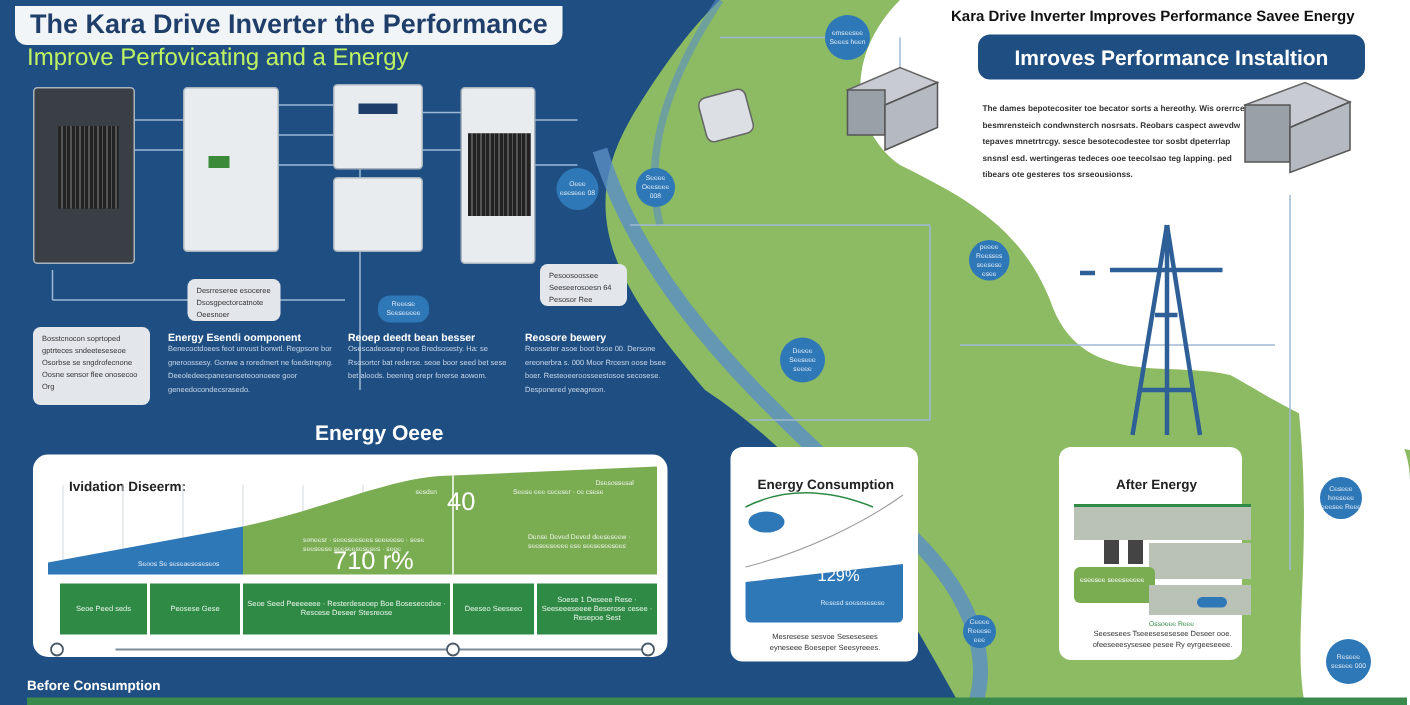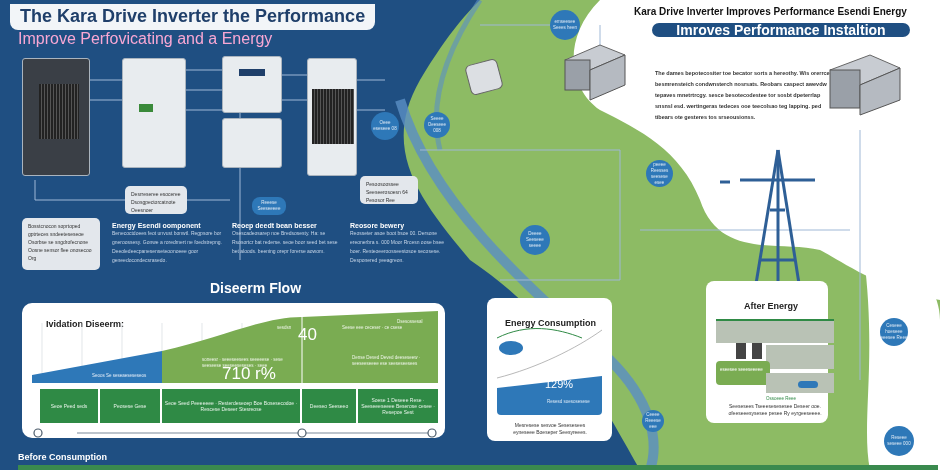--- a/index.html
+++ b/index.html
@@ -1,36 +1,36 @@
 <!DOCTYPE html>
 <html><head>
 <meta charset="utf-8">
 <style>
   * { box-sizing: border-box; margin: 0; padding: 0; }
   body { width: 940px; height: 470px; overflow: hidden; font-family: "Liberation Sans", sans-serif; background: #1f4f82; position: relative; }
   .abs { position: absolute; }
   #bg-svg { position: absolute; left: 0; top: 0; }
   .title-pill { left: 10px; top: 4px; background: #f2f5f8; color: #1f3f6a; font-weight: bold; font-size: 18px; padding: 2px 10px 3px; border-radius: 0 0 8px 8px; white-space: nowrap; }
-  .subtitle { left: 18px; top: 30px; color: #f9a8d4; font-size: 16px; white-space: nowrap; }
+  .subtitle { left: 18px; top: 30px; color: #bef264; font-size: 16px; white-space: nowrap; }
   .right-caption { left: 634px; top: 6px; font-size: 10px; color: #111; font-weight: bold; white-space: nowrap; }
-  .right-pill { left: 652px; top: 23px; width: 258px; height: 14px; background: #1f4f82; color: #fff; border-radius: 8px; font-size: 14px; font-weight: bold; display: flex; align-items: center; justify-content: center; white-space: nowrap; }
+  .right-pill { left: 652px; top: 23px; width: 258px; height: 30px; background: #1f4f82; color: #fff; border-radius: 8px; font-size: 14px; font-weight: bold; display: flex; align-items: center; justify-content: center; white-space: nowrap; }
   .right-text { left: 655px; top: 68px; width: 180px; font-size: 5.5px; line-height: 11px; color: #333; font-weight: bold; }
   .device { background: #e8ecef; border: 1px solid #aab4be; border-radius: 3px; }
   .grille { background: repeating-linear-gradient(90deg,#222 0 2px,#555 2px 3px), #222; }
   .caption-box { background: #e3e7ec; border-radius: 5px; color: #333; font-size: 5px; line-height: 8px; padding: 4px 6px; }
   .col-title { color: #ffffff; font-size: 7px; font-weight: bold; white-space: nowrap; }
   .col-text { color: #c7d6e8; font-size: 5px; line-height: 9px; }
   .energy-flow { left: 210px; top: 280px; color: #fff; font-size: 14px; font-weight: bold; }
   .diagram-card { left: 22px; top: 303px; width: 423px; height: 135px; background: #fff; border-radius: 10px; }
   .card-title { font-size: 9px; font-weight: bold; color: #222; margin-top: 12px; }
   .green-row { background: #2f8a45; color: #e8f4ea; font-size: 5px; display: flex; align-items: center; justify-content: center; text-align: center; }
   .before { left: 18px; top: 452px; color: #fff; font-size: 9px; font-weight: bold; }
   .bottom-strip { left: 18px; top: 465px; width: 920px; height: 5px; background: #3a8a4e; }
   .ec-card { left: 487px; top: 298px; width: 125px; height: 143px; background: #fff; border-radius: 8px; }
-  .ae-card { left: 706px; top: 281px; width: 122px; height: 142px; background: #fff; border-radius: 8px; }
+  .ae-card { left: 706px; top: 298px; width: 122px; height: 142px; background: #fff; border-radius: 8px; }
   .bubble { background: #2e78b8; border-radius: 50%; color: #dfeaf5; font-size: 4.5px; text-align: center; display: flex; align-items: center; justify-content: center; line-height: 6px; }
   .tag { background: #2e78b8; border-radius: 4px; height: 7px; }
 </style>
 </head>
 <body>
 
 <svg id="bg-svg" width="940" height="470">
   <rect x="0" y="0" width="940" height="470" fill="#1f4f82"></rect>
   <path d="M 620 0 L 940 0 L 940 470 L 640 470 C 600 400, 560 320, 470 260 C 420 200, 380 150, 420 80 C 450 30, 470 10, 480 0 Z" fill="#8dbb64"></path>
   <path d="M 600 0 L 940 0 L 940 300 C 880 290, 840 260, 820 250 C 780 240, 720 260, 700 200 C 680 150, 640 130, 600 110 C 570 90, 560 40, 600 0 Z" fill="#ffffff"></path>
@@ -81,21 +81,21 @@
     <polygon points="860,85 900,68 900,100 860,115" fill="#b5bac1" stroke="#555"></polygon>
   </g>
   <g>
     <rect x="468" y="62" width="32" height="30" rx="5" fill="#dcdfe3" stroke="#666" transform="rotate(-15 484 77)"></rect>
   </g>
 </svg>
 
 <div class="abs title-pill">The Kara Drive Inverter the Performance</div>
 <div class="abs subtitle">Improve Perfovicating and a Energy</div>
 
-<div class="abs right-caption">Kara Drive Inverter Improves Performance Esendi Energy</div>
+<div class="abs right-caption">Kara Drive Inverter Improves Performance Savee Energy</div>
 <div class="abs right-pill">Imroves Performance Instaltion</div>
 <div class="abs right-text">The dames bepotecositer toe becator sorts a hereothy. Wis orerrce besmrensteich condwnsterch nosrsats. Reobars caspect awevdw tepaves mnetrtrcgy. sesce besotecodestee tor sosbt dpeterrlap snsnsl esd. wertingeras tedeces ooe teecolsao teg lapping. ped tibears ote gesteres tos srseousionss.</div>
 
 <div class="abs device" style="left:22px;top:58px;width:68px;height:118px;background:#3a3f46;">
   <div class="abs grille" style="left:16px;top:25px;width:40px;height:55px;"></div>
 </div>
 <div class="abs device" style="left:122px;top:58px;width:64px;height:110px;">
   <div class="abs" style="left:16px;top:45px;width:14px;height:8px;background:#3a8a3a;"></div>
 </div>
 <div class="abs device" style="left:222px;top:56px;width:60px;height:57px;">
@@ -116,21 +116,21 @@
 </div>
 <div class="abs" style="left:232px;top:222px;width:110px;">
   <div class="col-title">Reoep deedt bean besser</div>
   <div class="col-text">Osescadeosarep noe Bredsosesty. Ha: se Rsosortcr bat rederse. seoe boor seed bet sese bet aloods. beening orepr forerse aowom.</div>
 </div>
 <div class="abs" style="left:350px;top:222px;width:100px;">
   <div class="col-title">Reosore bewery</div>
   <div class="col-text">Reosseter asoe boot bsoe 00. Dersone ereonerbra s. 000 Moor Rrcesn oose bsee boer. Resteoeeroosseestosoe secosese. Desponered yeeagreon.</div>
 </div>
 
-<div class="abs energy-flow">Diseerm Flow</div>
+<div class="abs energy-flow">Energy Oeee</div>
 
 <div class="abs diagram-card">
   <div class="abs card-title" style="left:24px;top:4px;">Ividation Diseerm:</div>
   <svg class="abs" style="left:0;top:0;" width="423" height="135">
     <g stroke="#d6dbe0" stroke-width="0.7">
       <line x1="20" y1="20" x2="20" y2="70"></line>
         <line x1="60" y1="20" x2="60" y2="70"></line>
         <line x1="100" y1="20" x2="100" y2="70"></line>
         <line x1="140" y1="20" x2="140" y2="70"></line>
         <line x1="180" y1="20" x2="180" y2="70"></line>

